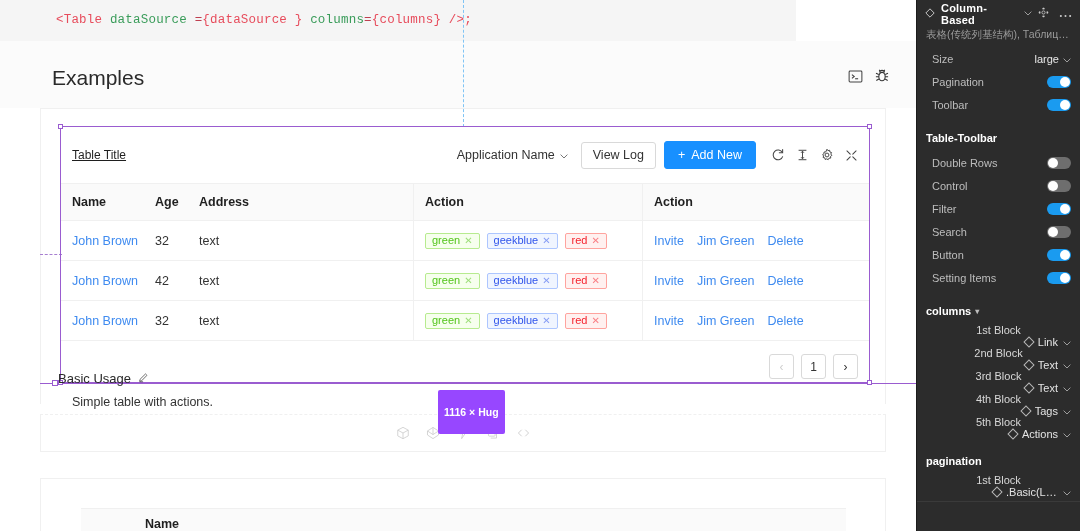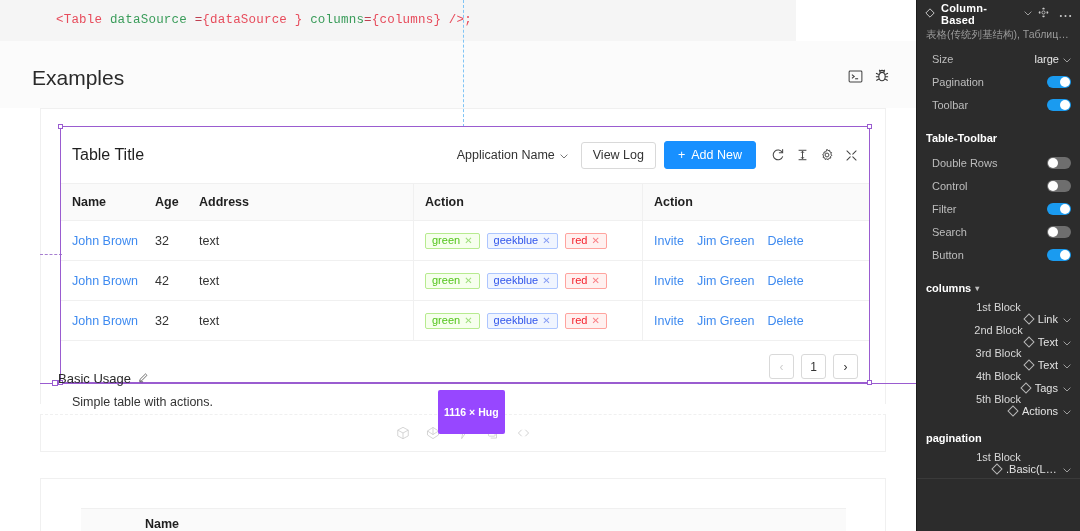--- a/index.html
+++ b/index.html
@@ -30,21 +30,21 @@
   }
   .c-red { color: #e74c5c; }
   .c-green { color: #3a9c5a; }
   .c-punc { color: #bf4050; }
 
   .examples-band {
     position: absolute; left: 0; top: 41px; width: 916px; height: 67px;
     background: #fbfbfb;
   }
   .examples-title {
-    position: absolute; left: 32px; top: 66px;
+    position: absolute; left: 52px; top: 66px;
     font-size: 21px; color: #2a2a2a; font-weight: 400;
   }
   .ex-icons { position: absolute; right: 26px; top: 68px; display: flex; gap: 11px; align-items: center; }
   .ex-icons svg { display: block; }
 
   .demo-card {
     position: absolute; left: 40px; top: 108px; width: 846px; height: 296px;
     background: #ffffff;
     border: 1px solid #f0f0f0;
     border-bottom: none;
@@ -80,21 +80,21 @@
     position: absolute; left: 52px; top: 380px; width: 6px; height: 6px;
     background: #fff; border: 1px solid #9a5cd0; z-index: 31;
   }
 
   
   .tbl-wrap { position: absolute; left: 61px; top: 127px; width: 808px; height: 255px; background:#fff; }
   .tbl-header {
     height: 56px; display: flex; align-items: center;
     padding: 0 11px 0 11px;
   }
-  .tbl-title { font-size: 16px; color: #1f1f1f; font-weight: 500; }
+  .tbl-title { font-size: 12px; color: #1f1f1f; font-weight: 500; text-decoration: underline; }
   .tbl-head-right { margin-left: auto; display: flex; align-items: center; gap: 0; }
   .app-select {
     font-size: 12.5px; color: #333; display: flex; align-items: center; gap: 5px;
     margin-right: 13px; cursor: pointer;
   }
   .btn-plain {
     height: 27px; padding: 0 11px; border: 1px solid #d9d9d9; background: #fff;
     border-radius: 3px; font-size: 12.5px; color: #333; display: flex;
     align-items: center; cursor: pointer;
   }
@@ -531,20 +531,26 @@
       <span class="toggle off">
           <span class="knob"></span>
         </span>
     </div>
     <div class="prow">
       <span class="plabel">Button</span>
       <span class="toggle on">
           <span class="knob"></span>
         </span>
     </div>
+    <div class="prow">
+      <span class="plabel">Setting Items</span>
+      <span class="toggle on">
+          <span class="knob"></span>
+        </span>
+    </div>
 
     <div class="panel-spacer"></div>
     <div class="sec-title">
       <span>columns</span>
       <span style="margin-left:4px;font-size:8px;color:#bdbdbd;">▾</span>
     </div>
 
     <div class="prow-cols">
       <span class="plabel">1st Block</span>
       <span class="cval">

